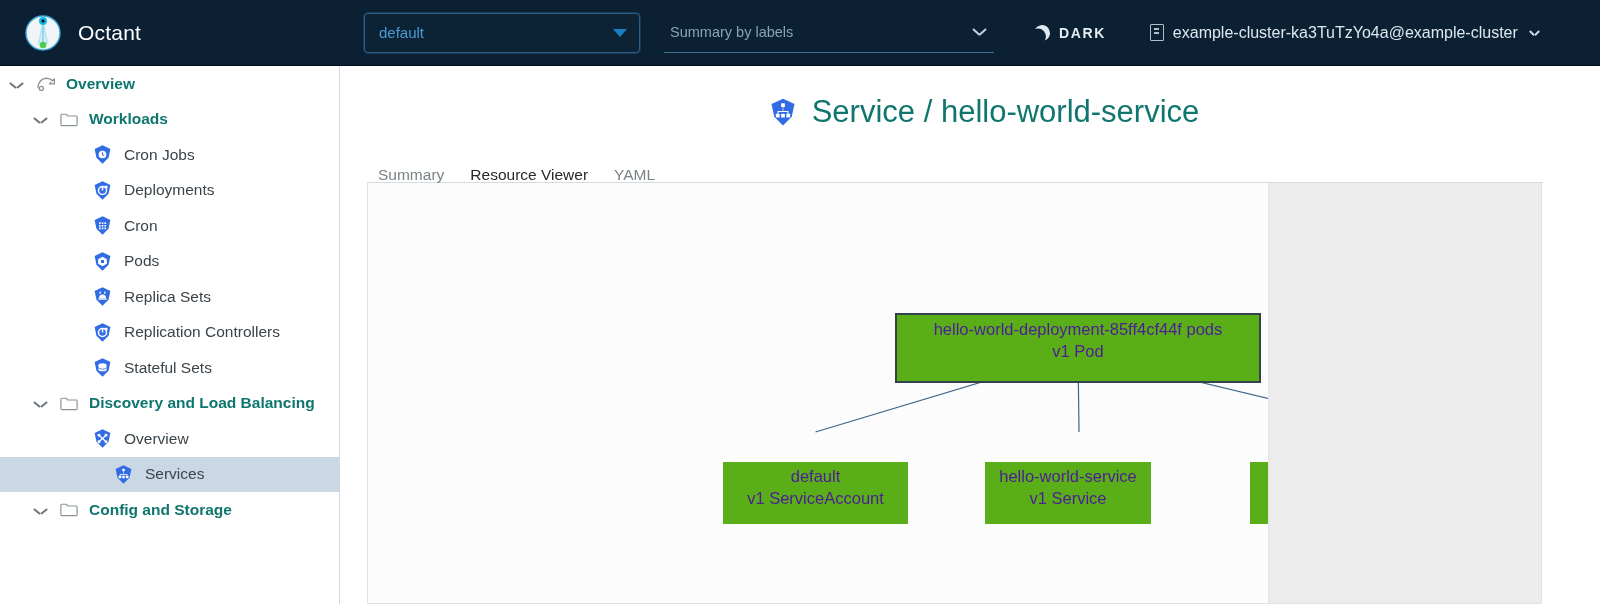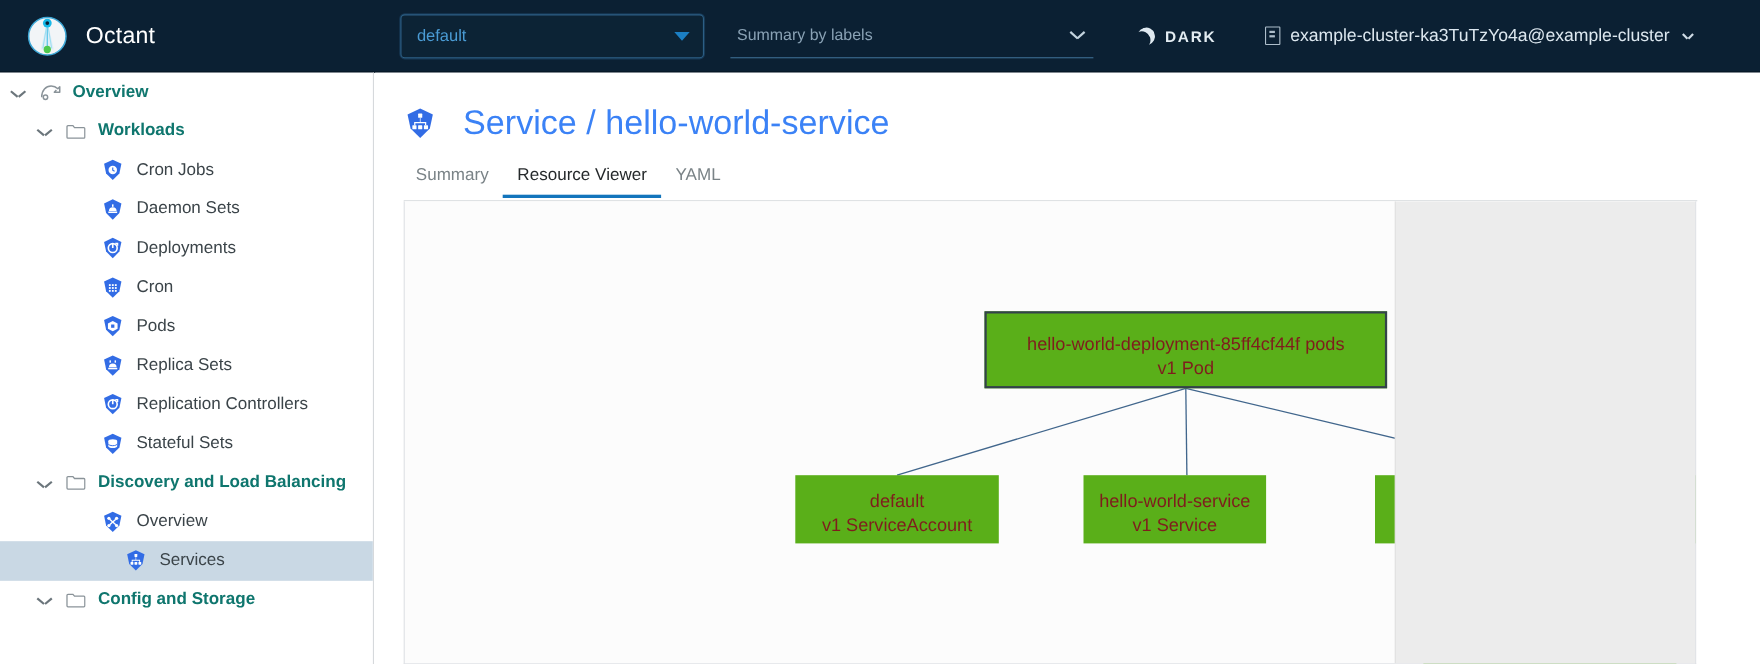--- a/index.html
+++ b/index.html
@@ -105,56 +105,57 @@
   .ico-overview svg { display: block; }
   .ico-folder { width: 18px; height: 15px; flex: 0 0 auto; }
   .k8s { width: 21px; height: 21px; flex: 0 0 auto; }
 
   
   .main {
     position: absolute; left: 341px; top: 66px; width: 1259px; height: 538px;
     background: #fff;
   }
   .page-title {
-    display: flex; align-items: center; gap: 24px;
-    padding: 28px 0 0 26px; font-size: 31px; color: #3b82f6; font-weight: 400;
+    display: flex; align-items: center; gap: 14px;
+    padding: 28px 0 0 26px; font-size: 31px; color: #0f766e; font-weight: 400; justify-content: center;
   }
   .title-ico { width: 30px; height: 30px; flex: 0 0 auto; }
 
   .tabs {
     margin: 19px 0 0 26px; width: 1176px; height: 34px;
     border-bottom: 1px solid #d8dbde; display: flex; align-items: flex-start; gap: 0;
   }
   .tab {
     font-size: 15.5px; color: #7a8387; padding: 2px 13px 10px 13px;
-    position: relative; cursor: pointer;
+    position: relative; cursor: pointer; margin-top: 15px;
   }
   .tab:first-child { margin-left: -2px; }
   .tab.active { color: #25292b; font-weight: 400; }
   .tab.active::after {
     content: ""; position: absolute; left: 0; right: 0; bottom: -1px;
     height: 3px; background: #1375bc;
   }
 
   .canvas {
     position: absolute; left: 26px; top: 117px;
     width: 1175px; height: 421px;
     border: 1px solid #dfe2e5; border-top: none;
     background: #fcfcfc; overflow: hidden;
   }
   .rightpanel {
     position: absolute; right: 0; top: 0; width: 273px; height: 421px;
     background: #ececec; border-left: 1px solid #e2e2e2;
   }
 
   .node {
-    position: absolute; background: #5aaf19; color: #7f1d1d;
-    display: flex; align-items: flex-end; justify-content: center;
+    position: absolute; background: #5aaf19; color: #4c1d95;
+    display: flex; align-items: flex-start; justify-content: center;
     text-align: center; font-size: 16.5px; line-height: 1.32;
     padding: 4px 8px;
+    margin-top: 30px;
   }
   .node.selected { border: 2px solid #33424b; }
 
   svg.edges { position: absolute; left: 0; top: 0; pointer-events: none; }
 </style>
 </head>
 <body>
 
 <div id="app">
 
@@ -224,31 +225,20 @@
       </div>
       <div class="nav-row">
         <span style="width:92px"></span>
         <span class="k8s"><svg width="21" height="21" viewBox="0 0 24 24">
             <path d="M12 1.4 L21 5.6 L18.9 15.7 L12 22.5 L5.1 15.7 L3 5.6 Z" fill="#326ce5"></path>
             <circle cx="12" cy="12" r="4.4" fill="#fff"></circle>
             <path d="M12 9.4v2.8l1.9 1.1" stroke="#326ce5" stroke-width="1.2" fill="none"></path>
           </svg></span>
         <span style="width:11px"></span>
         <span>Cron Jobs</span>
-      </div>
-      <div class="nav-row">
-        <span style="width:92px"></span>
-        <span class="k8s"><svg width="21" height="21" viewBox="0 0 24 24">
-            <path d="M12 1.4 L21 5.6 L18.9 15.7 L12 22.5 L5.1 15.7 L3 5.6 Z" fill="#326ce5"></path>
-            <path d="M8 13.5a4 4 0 0 1 8 0z" fill="#fff"></path>
-            <rect x="7.4" y="14" width="9.2" height="1.6" fill="#fff"></rect>
-            <rect x="11.2" y="6.6" width="1.6" height="2.6" fill="#fff"></rect>
-          </svg></span>
-        <span style="width:11px"></span>
-        <span>Daemon Sets</span>
       </div>
       <div class="nav-row">
         <span style="width:92px"></span>
         <span class="k8s"><svg width="21" height="21" viewBox="0 0 24 24">
             <path d="M12 1.4 L21 5.6 L18.9 15.7 L12 22.5 L5.1 15.7 L3 5.6 Z" fill="#326ce5"></path>
             <circle cx="12" cy="12" r="4.6" fill="none" stroke="#fff" stroke-width="1.7"></circle>
             <path d="M12 7.4 L12 12" stroke="#fff" stroke-width="1.7"></path>
             <path d="M14.6 7.2 L17 7.2 L17 9.6" fill="none" stroke="#fff" stroke-width="1.5"></path>
           </svg></span>
         <span style="width:11px"></span>

